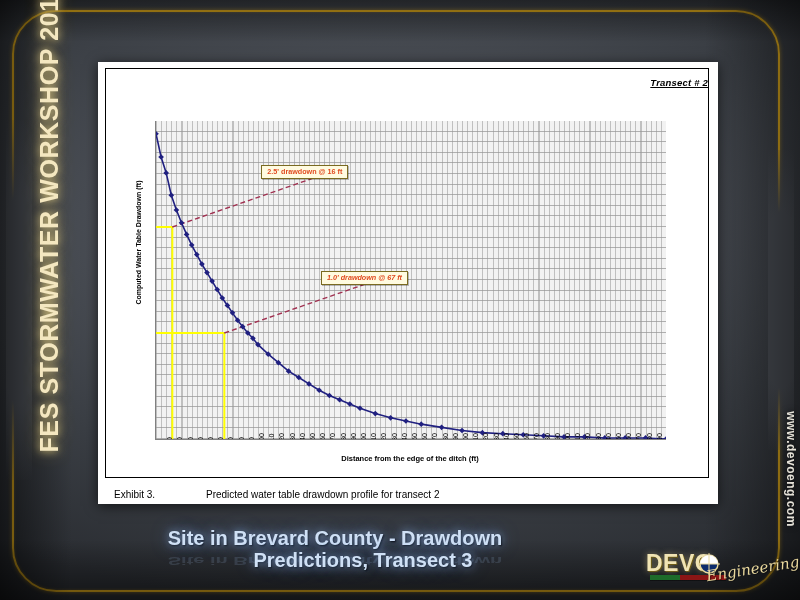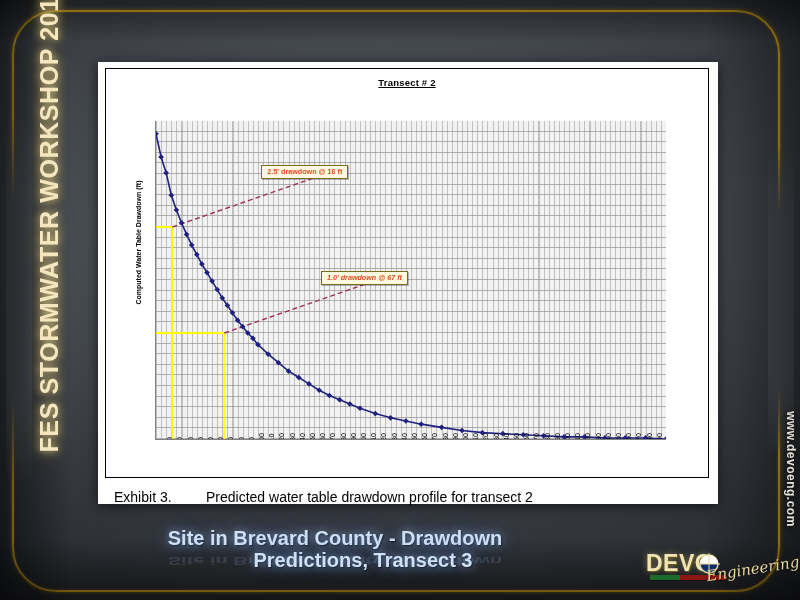--- a/index.html
+++ b/index.html
@@ -62,27 +62,27 @@
   .doc{
     position:absolute;left:98px;top:62px;width:620px;height:442px;
     background:#ffffff;z-index:6;
     box-shadow:0 2px 12px rgba(0,0,0,.65);
   }
   .doc-inner{
     position:absolute;left:7px;top:6px;width:604px;height:410px;
     border:1px solid #000;box-sizing:border-box;background:#fff;
   }
   .chart-title{
-    position:absolute;left:0;top:8px;width:100%;text-align:center;
-    font-size:9.5px;font-weight:bold;color:#000;
+    position:absolute;left:0;top:8px;width:100%;text-align:right;
+    font-size:9.5px;font-weight:bold;font-style:italic;color:#000;
     text-decoration:underline;letter-spacing:.2px;
   }
   .caption{
     position:absolute;left:8px;top:420px;width:684px;
-    font-size:14px;color:#000;
+    font-size:10px;color:#000;
   }
   .caption .cap-label{display:inline-block;width:92px;}
 
   
   .plot-wrap{position:absolute;left:0;top:0;width:604px;height:410px;}
   .ylabel{
     position:absolute;left:-63px;top:170px;width:190px;
     transform:rotate(-90deg);text-align:center;
     font-size:7px;font-weight:bold;color:#000;white-space:nowrap;
   }
@@ -304,20 +304,21 @@
             <div class="xtick" style="left: 428.4px;">420</div>
             <div class="xtick" style="left: 438.6px;">430</div>
             <div class="xtick" style="left: 448.8px;">440</div>
             <div class="xtick" style="left: 459px;">450</div>
             <div class="xtick" style="left: 469.2px;">460</div>
             <div class="xtick" style="left: 479.4px;">470</div>
             <div class="xtick" style="left: 489.6px;">480</div>
             <div class="xtick" style="left: 499.8px;">490</div>
           </div>
 
+        <div class="xlabel">Distance from the edge of the ditch (ft)</div>
       <div class="callout" style="left: 155.32px; top: 96px;">2.5' drawdown @ 16 ft</div>
           <div class="callout" style="left: 215px; top: 202px; font-style: italic;">1.0' drawdown @ 67 ft</div>
         </div>
 
       <div class="caption">
         <span class="cap-label">Exhibit 3.</span><span>Predicted water table drawdown profile for transect 2</span>
       </div>
 
     </div>
   </div>

